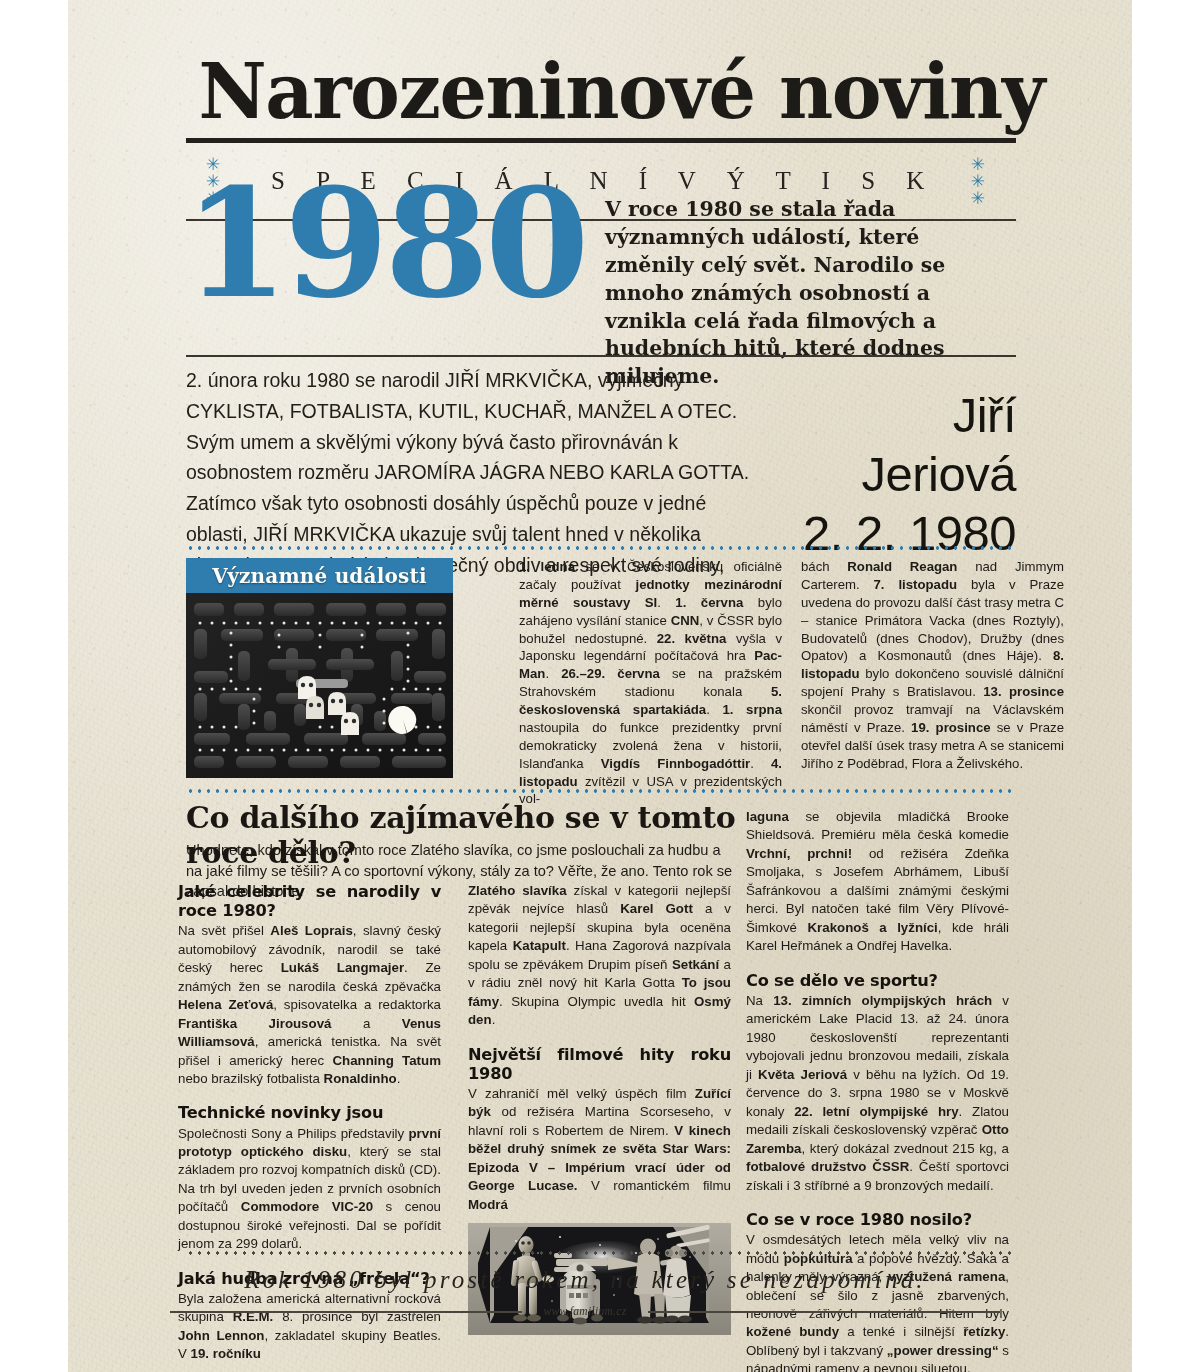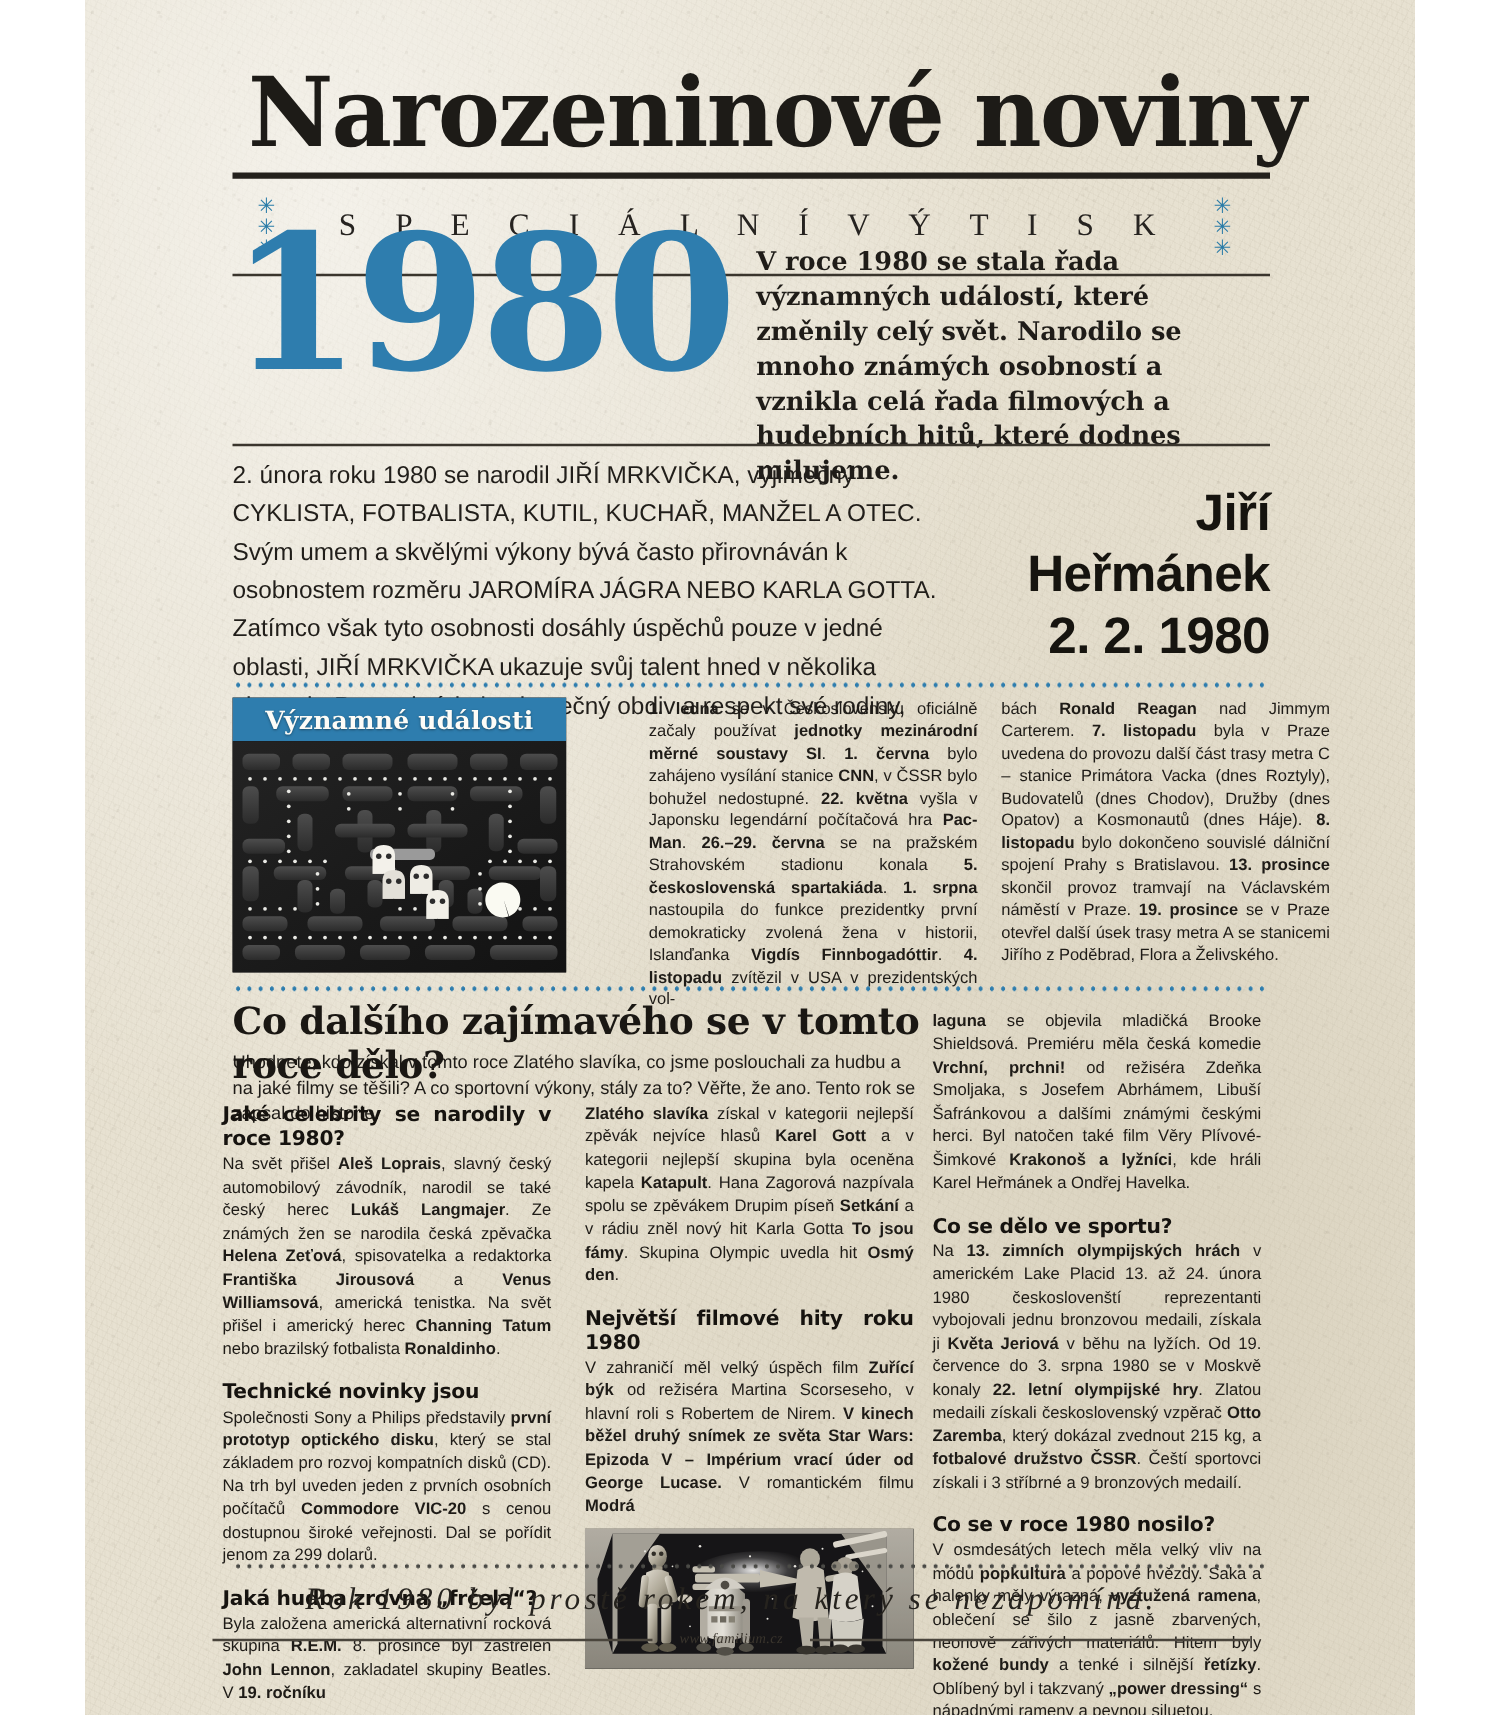--- a/index.html
+++ b/index.html
@@ -88,22 +88,22 @@
 
   
   #introRule{position:absolute;left:118px;top:355px;width:830px;height:2px;background:#3a352d;}
   #intro{
     position:absolute;left:118px;top:365px;width:565px;
     font-size:19.5px;line-height:1.58;color:#211e1a;
   }
   #nameBlock{
     position:absolute;left:694px;top:386px;width:254px;
     text-align:right;
-    font-weight:bold;
-    font-size:41px;
+    font-weight:normal;
+    font-size:49px;
     line-height:1.2;
     color:#16140f;
     letter-spacing:-.5px;
   }
 
   
   .dots{
     height:4px;
     background-image:radial-gradient(circle, #2e7dae 0 1.6px, transparent 1.9px);
     background-size:9px 4px;
@@ -222,21 +222,21 @@
 
     <div id="hero">
       <div class="year">1980</div>
       <div class="hero-text">V roce 1980 se stala řada významných událostí, které změnily celý svět. Narodilo se mnoho známých osobností a vznikla celá řada filmových a hudebních hitů, které dodnes milujeme.</div>
     </div>
 
     <div id="introRule"></div>
     <div id="intro">2. února roku 1980 se narodil JIŘÍ MRKVIČKA, výjimečný CYKLISTA, FOTBALISTA, KUTIL, KUCHAŘ, MANŽEL A OTEC. Svým umem a skvělými výkony bývá často přirovnáván k osobnostem rozměru JAROMÍRA JÁGRA NEBO KARLA GOTTA. Zatímco však tyto osobnosti dosáhly úspěchů pouze v jedné oblasti, JIŘÍ MRKVIČKA ukazuje svůj talent hned v několika oborech. Proto si získal nekonečný obdiv a respekt své rodiny, přátel a všech svých fanoušků.</div>
     <div id="nameBlock">
       <div>Jiří</div>
-      <div>Heřmánek</div>
+      <div>Jeriová</div>
       <div>2. 2. 1980</div>
     </div>
 
     <div id="evDots">
         <div class="dots"></div>
       </div>
 
     <div id="events">
 
       <div id="pacPanel">

